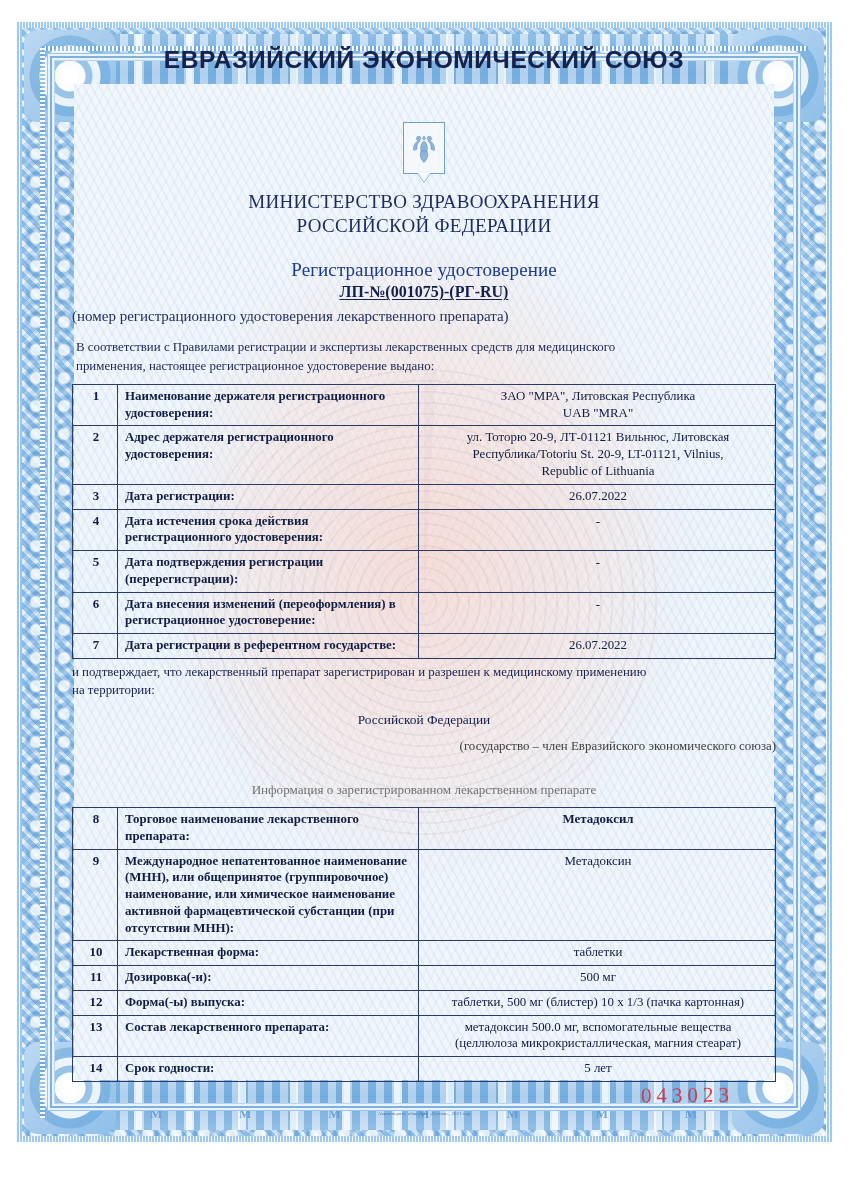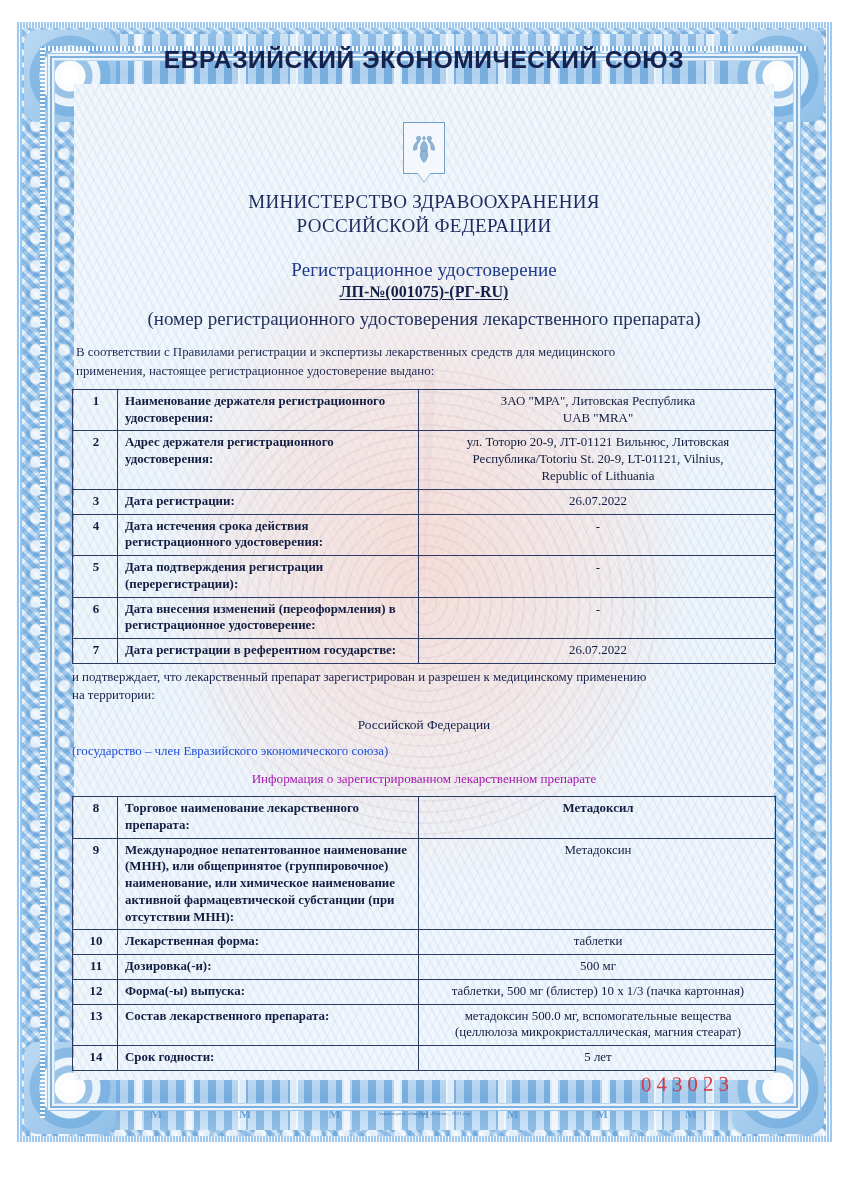--- a/index.html
+++ b/index.html
@@ -224,23 +224,22 @@
     text-align:center;
     margin-top:1px;
     font-size:16px;
     font-weight:bold;
     color:#12204a;
     text-decoration:underline;
     text-underline-offset:2px;
   }
 
   .reg-number-caption {
-    text-align:center;
     margin-top:7px;
-    font-size:19px;
+    font-size:15px;
     color:#22305e;
   }
 
   .intro {
     margin-top:13px;
     text-align:left;
     font-size:12.9px;
     line-height:1.42;
     color:#1b2750;
     padding:0 4px;
@@ -288,30 +287,30 @@
     line-height:1.40;
     color:#16224b;
   }
   .centered-line {
     text-align:center;
     margin-top:13px;
     font-size:13.4px;
     color:#14204a;
   }
   .centered-note {
-    text-align:left;
+    text-align:right;
     margin-top:11px;
     font-size:12.9px;
-    color:#1d4ed8;
+    color:#404040;
   }
   .centered-note2 {
     text-align:center;
-    margin-top:12px;
+    margin-top:28px;
     font-size:13.1px;
-    color:#a21caf;
+    color:#737373;
   }
 
   .stamp-number {
     position:absolute;
     right:42px;
     bottom:-26px;
     font-size:21px;
     letter-spacing:5px;
     color:#d9313a;
     font-family:"Liberation Serif", serif;

